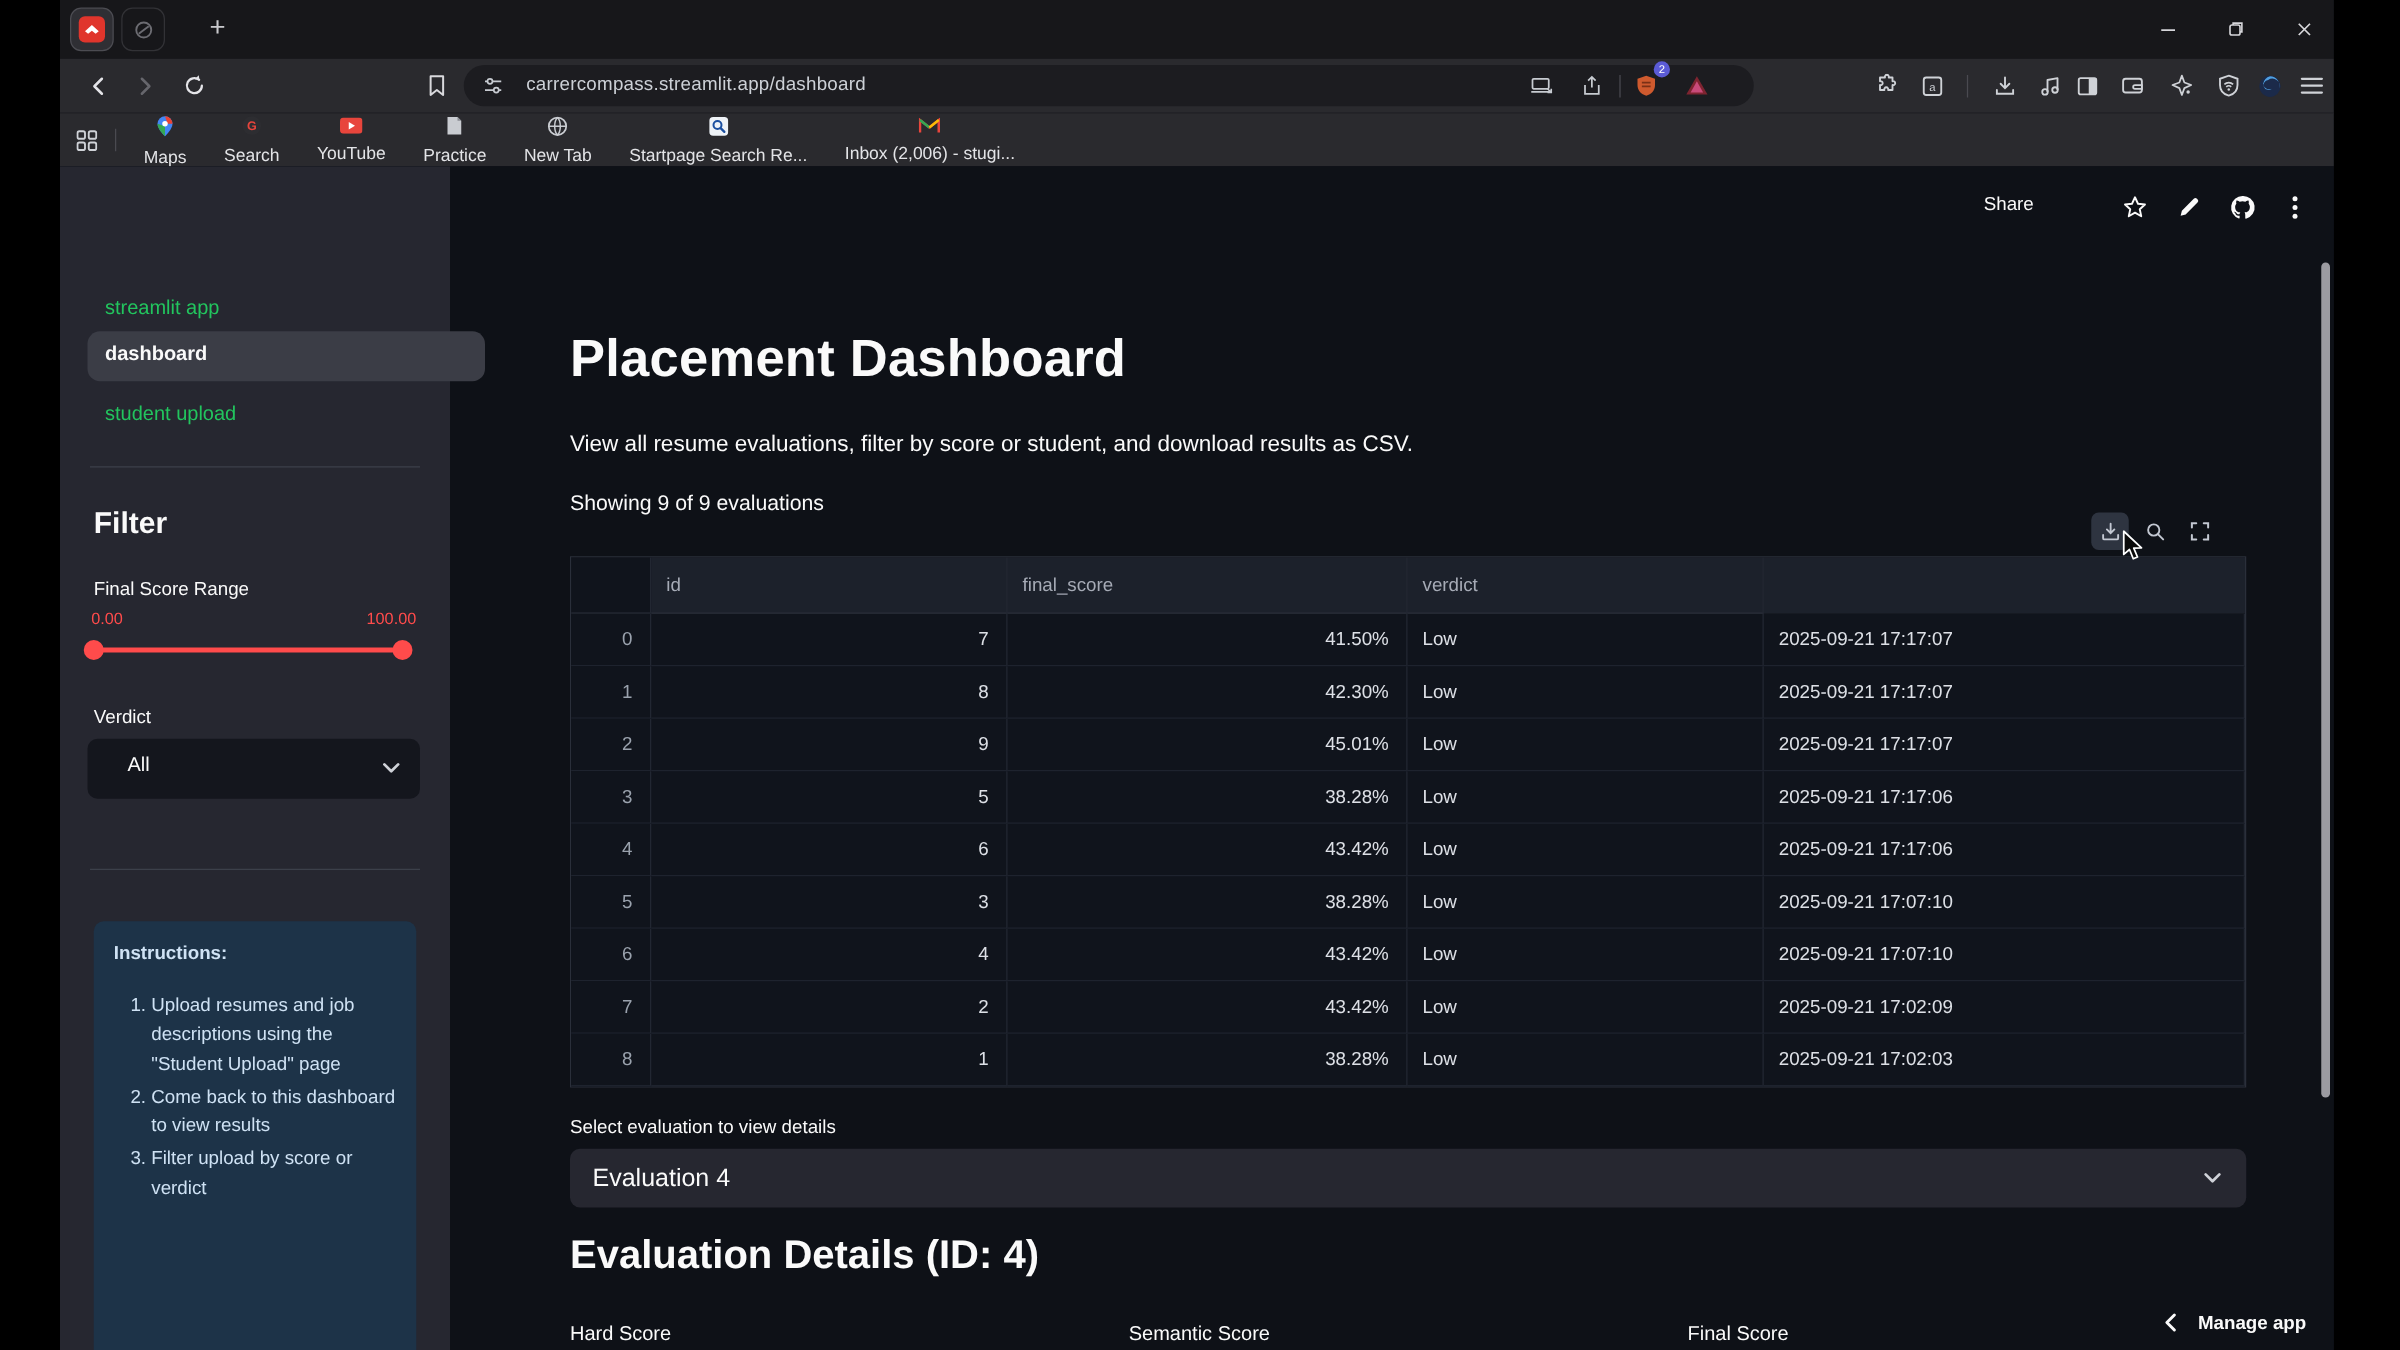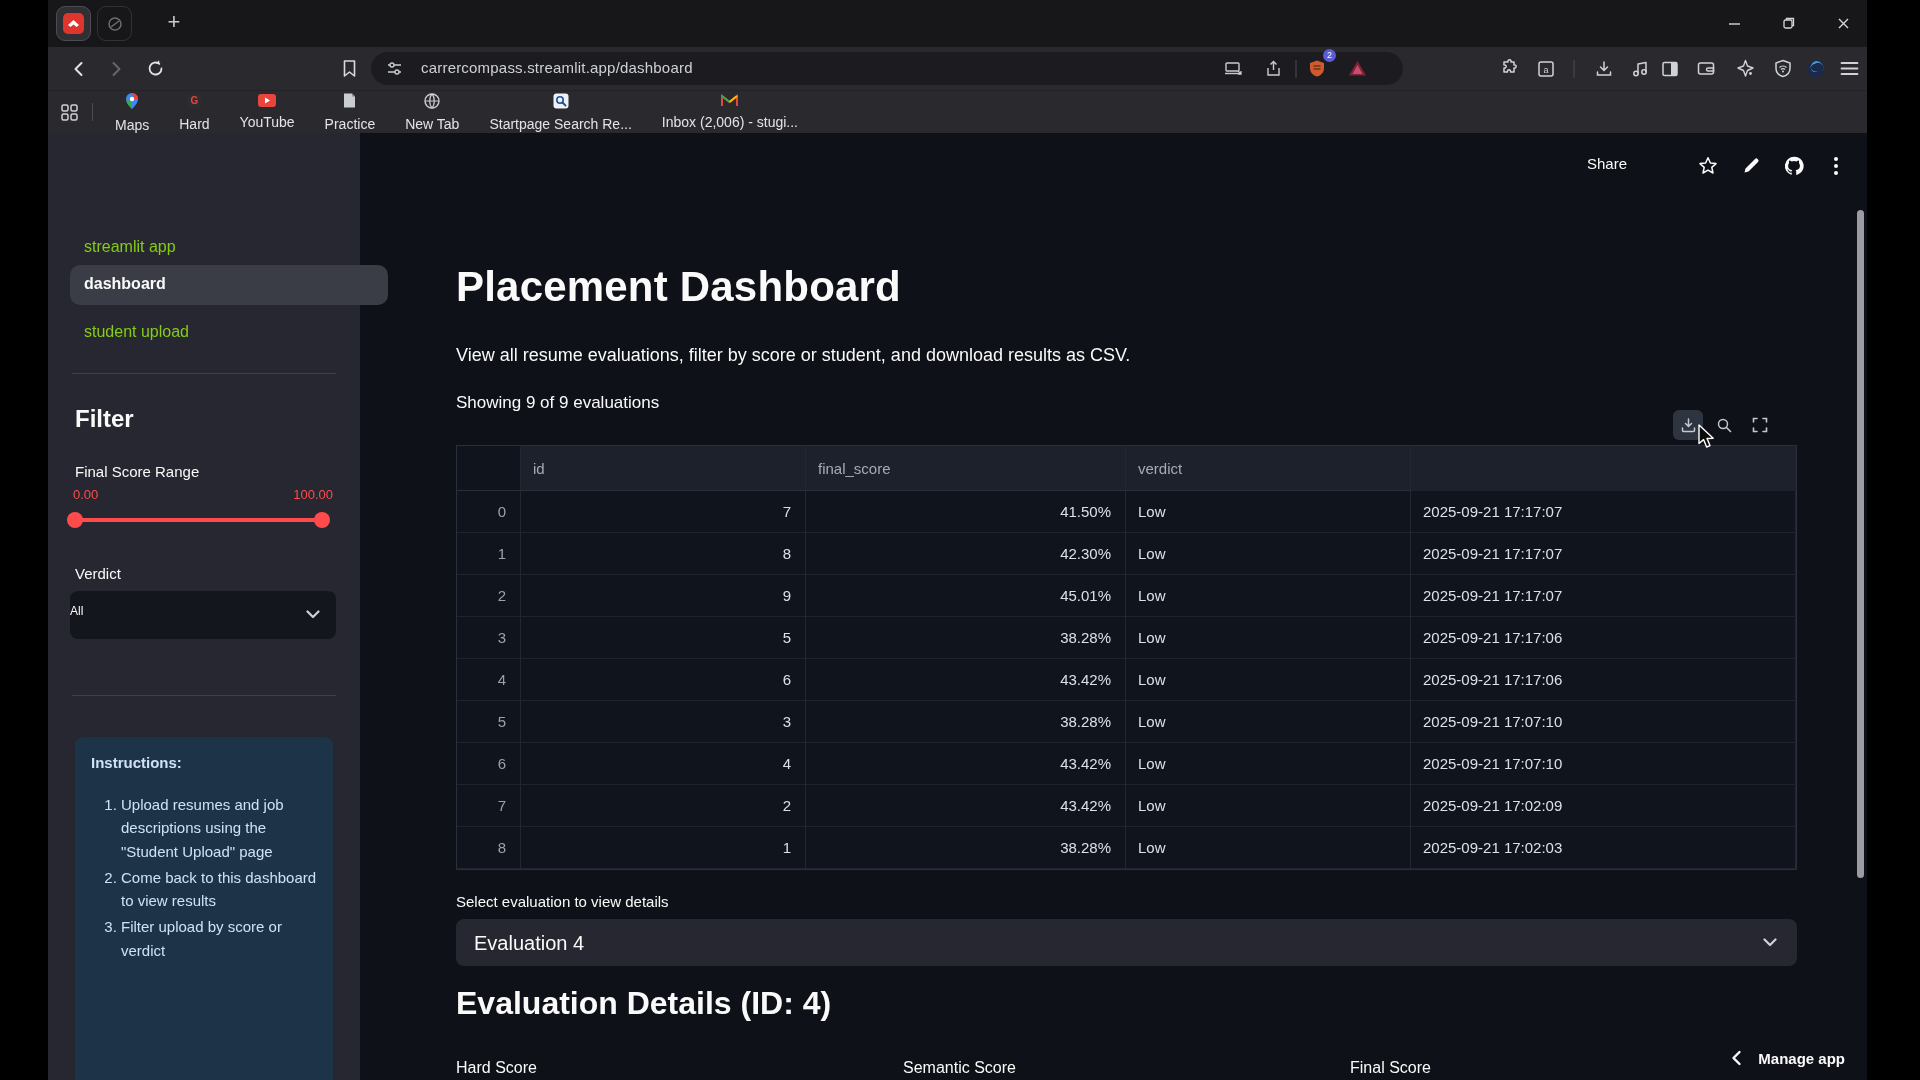--- a/index.html
+++ b/index.html
@@ -33,32 +33,32 @@
   .badge { position:absolute; right:-4px; top:-5px; min-width:13px; height:13px; border-radius:7px;
     background:#5b5bd6; color:#fff; font-size:9px; line-height:13px; text-align:center; padding:0 2px; }
 
   .bm-item { display:flex; align-items:center; gap:7px; margin-right:30px;flex-direction:column; }
   .bm-label { font-size:14px; color:#e3e4e7; white-space:nowrap; }
 
   
   .content { position:absolute; left:0; top:133px; width:1819px; height:947px; background:#0e1117; overflow:hidden; }
 
   .sl-sidebar { position:absolute; left:0; top:0; width:312px; height:100%; background:#262730; }
-  .nav-item { position:absolute; left:36px; font-size:16px; color:#84cc16; }
+  .nav-item { position:absolute; left:36px; font-size:16px; color:#22c55e; }
   .nav-pill { position:absolute; left:22px; top:132px; width:318px; height:40px; background:#3b3d46; border-radius:10px; }
   .nav-pill .nav-label { position:absolute; left:14px; top:10px; font-size:16px; font-weight:700; color:#fafafa; }
   .sb-divider { position:absolute; left:24px; width:264px; height:1px; background:#3c404a; }
   .sb-h2 { position:absolute; left:27px; font-size:24px; font-weight:700; color:#fafafa; }
   .sb-label { position:absolute; left:27px; font-size:15px; color:#fafafa; }
   .slider-val { position:absolute; font-size:13px; color:#ff4b4b; top:354px; }
   .slider-track { position:absolute; left:24px; top:385px; width:253px; height:4px; border-radius:2px; background:#ff4b4b; }
   .slider-handle { position:absolute; top:-6px; width:16px; height:16px; border-radius:8px; background:#ff4b4b; }
   .sb-select { position:absolute; left:22px; top:458px; width:266px; height:48px; border-radius:8px;
     background:#14161d; }
-  .sb-select .sel-val { position:absolute; left:0; top:13px; font-size:12px; color:#fafafa; }
+  .sb-select .sel-val { position:absolute; left:32px; top:13px; font-size:16px; color:#fafafa; }
   .infobox { position:absolute; left:27px; top:604px; width:258px; height:360px; border-radius:8px;
     background:#1d3348; color:#cfe2f4; padding:17px 16px; }
   .infobox .info-title { font-size:15px; font-weight:700; margin-bottom:22px; }
   .infobox ol { padding-left:30px; }
   .infobox li { font-size:15px; line-height:1.55; margin-bottom:3px; }
   .app-actions { position:absolute; top:18px; left:0; width:100%; height:30px; }
   .app-actions .share { position:absolute; left:1539px; top:4px; font-size:15px; color:#fafafa; }
   .aicon { position:absolute; top:50%; transform:translate(-50%,-50%); display:flex; align-items:center; justify-content:center; }
 
   .page-title { position:absolute; left:408px; top:130px; font-size:42px; font-weight:700; color:#fafafa; letter-spacing:.2px; }
@@ -278,21 +278,21 @@
             <path d="M1 7 c0 4.5 6 10 6 10 l0-8 Z" fill="#34a853"></path>
             <circle cx="7" cy="7" r="2.2" fill="#fff"></circle>
           </svg>
         <span class="bm-label">Maps</span>
         </div>
       <div class="bm-item">
         <svg class="icon" width="17" height="17" viewBox="0 0 17 17">
             <circle cx="8.5" cy="8.5" r="7.5" fill="#2d2d31"></circle>
             <text x="8.5" y="12" font-size="10" font-weight="bold" fill="#e8453c" text-anchor="middle" font-family="Liberation Sans,sans-serif">G</text>
           </svg>
-        <span class="bm-label">Hard</span>
+        <span class="bm-label">Search</span>
         </div>
       <div class="bm-item">
         <svg class="icon" width="18" height="13" viewBox="0 0 18 13">
             <rect x="0" y="0" width="18" height="13" rx="3" fill="#e8453c"></rect>
             <path d="M7 3.5 L12 6.5 L7 9.5 Z" fill="#fff"></path>
           </svg>
         <span class="bm-label">YouTube</span>
         </div>
       <div class="bm-item">
         <svg class="icon" width="15" height="17" viewBox="0 0 15 17">

